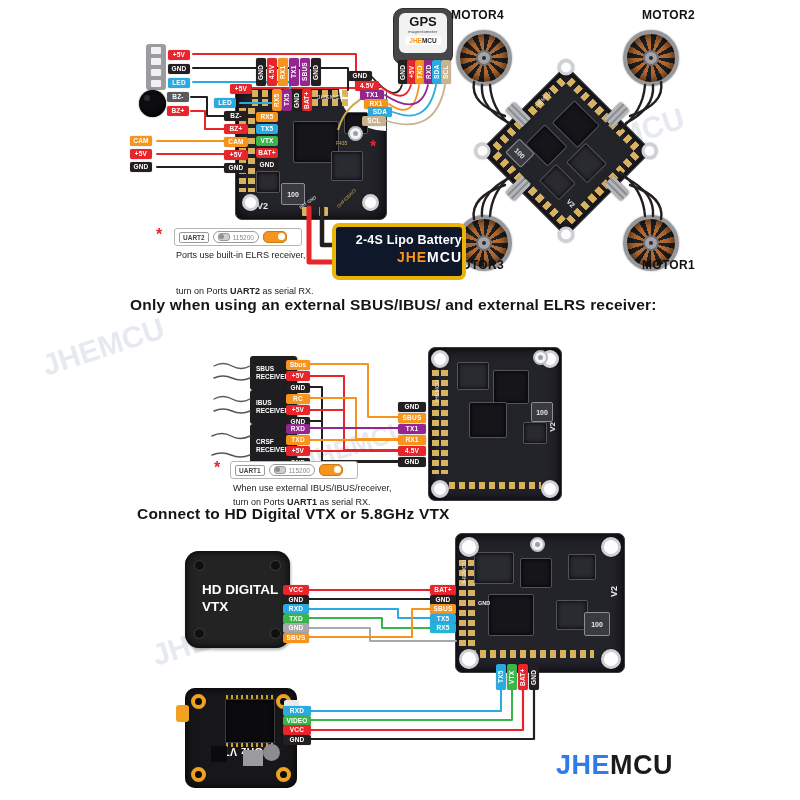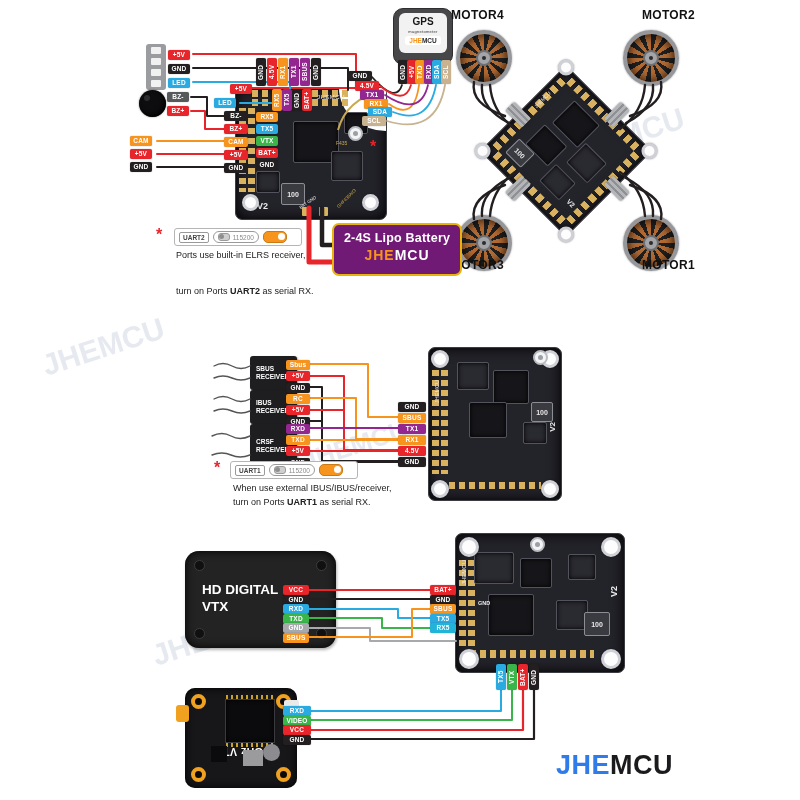--- a/index.html
+++ b/index.html
@@ -62,39 +62,39 @@
   .pill .knob{width:10px;height:6px;border-radius:3px;background:#cfcfcf;border:1px solid #9a9a9a;position:relative;}
   .pill .knob::after{content:"";position:absolute;left:0;top:0;width:5px;height:5px;border-radius:50%;background:#8f8f8f;}
   .tog{width:22px;height:10px;border-radius:5px;background:#f7941d;border:1px solid #c97a14;position:relative;}
   .tog::after{content:"";position:absolute;right:1px;top:1px;width:7px;height:7px;border-radius:50%;background:#fff;}
   .notetext{position:absolute;font-size:9px;color:#222;z-index:7;}
   
   #gps{position:absolute;left:393px;top:8px;width:58px;height:55px;background:#47474a;border-radius:10px;
     z-index:1;border:1px solid #2e2e30;}
   #gps .inner{position:absolute;left:5px;top:4px;width:48px;height:40px;background:#f2f2f3;border-radius:6px;
     text-align:center;}
-  #gps .t{font-size:10px;font-weight:bold;color:#161616;line-height:14px;margin-top:2px;}
+  #gps .t{font-size:13px;font-weight:bold;color:#161616;line-height:14px;margin-top:2px;}
   #gps .s{font-size:4px;color:#333;line-height:5px;letter-spacing:.3px;}
   #gps .lg{font-size:6.5px;font-weight:bold;line-height:9px;background:#fff;border-radius:3px;margin:2px 6px 0 6px;}
   .lgA{color:#f7941d;} .lgB{color:#2b2b2e;}
   
   #ledconn{position:absolute;left:146px;top:44px;width:20px;height:46px;background:#9b9ca0;border-radius:3px;z-index:1;}
   #ledconn i{position:absolute;left:5px;width:10px;height:7px;background:#f1f1f1;border-radius:1px;}
   #buzzer{position:absolute;left:139px;top:90px;width:27px;height:27px;border-radius:50%;background:#0d0d0f;
     z-index:1;box-shadow:inset -2px -2px 4px #000,0 0 2px rgba(0,0,0,.5);}
   #buzzer::after{content:"";position:absolute;left:5px;top:5px;width:6px;height:6px;border-radius:50%;background:#2c2c30;}
   
-  #batbox{position:absolute;left:332px;top:223px;width:126px;height:49px;background:#701a75;border:2px solid #eab308;
-    border-radius:7px;z-index:7;text-align:center;color:#fff;}
+  #batbox{position:absolute;left:332px;top:223px;width:126px;height:49px;background:#0f172a;border:4px solid #eab308;
+    border-radius:7px;z-index:7;text-align:right;color:#fff;}
   #batbox .l1{font-size:12.5px;font-weight:bold;margin-top:6px;letter-spacing:.2px;}
   #batbox .l2{font-size:14px;font-weight:bold;letter-spacing:1px;margin-top:2px;}
   #batbox .l2 .lgB{color:#fff;}
   
   #hdvtx{left:185px;top:551px;width:105px;height:97px;border-radius:14px;color:#fff;
-    box-shadow:inset 0 0 10px #000,1px 2px 3px rgba(0,0,0,.3);padding-left:46px;}
+    box-shadow:inset 0 0 10px #000,1px 2px 3px rgba(0,0,0,.3);}
   #hdvtx .txt{position:absolute;left:17px;top:30px;font-size:13.5px;font-weight:bold;line-height:17px;}
   
   #vtx58{left:185px;top:688px;width:112px;height:100px;background:#17171a;border-radius:10px;
     box-shadow:inset 0 0 8px #000;}
   .chole{position:absolute;width:15px;height:15px;border-radius:50%;background:#0a0a0a;border:4px solid #f0a11f;box-sizing:border-box;}
   #vtx58 .tab{position:absolute;left:-9px;top:17px;width:13px;height:17px;background:#f0a11f;border-radius:3px;}
   #vtx58 .ic{position:absolute;left:40px;top:11px;width:48px;height:42px;background:#0b0b0d;border:1px solid #3a3a40;
     box-shadow:inset 0 0 4px #000;}
   .pins{position:absolute;left:0;width:100%;height:4px;
     background:repeating-linear-gradient(90deg,#c9a227 0 2px,rgba(0,0,0,0) 2px 5px);}
@@ -212,20 +212,21 @@
       <div class="mlabel" style="left: 451px; top: 258px;">MOTOR3</div>
       <div class="motor" style="left: 456px; top: 215px;">
         <div class="hub"></div>
       </div>
       <div class="mlabel" style="left: 642px; top: 258px;">MOTOR1</div>
       <div class="motor" style="left: 623px; top: 215px;">
         <div class="hub"></div>
       </div>
     </div>
 
+  <div class="titletxt" style="left:130px;top:296px;">Only when using an external SBUS/IBUS/ and external ELRS receiver:</div>
   <div id="receivers-layer">
       <div class="rxbox" style="left: 250px; top: 356px; width: 47px; height: 34px;">
         <div>SBUS</div>
         <div>RECEIVER</div>
       </div>
       <div class="rxbox" style="left: 250px; top: 390px; width: 47px; height: 34px;">
         <div>IBUS</div>
         <div>RECEIVER</div>
       </div>
       <div class="rxbox" style="left: 250px; top: 424px; width: 47px; height: 44px;">
@@ -257,20 +258,21 @@
     <span class="mini">UART1</span>
     <span class="pill">
         <span class="knob"></span>
         <span>115200</span>
       </span>
     <span class="tog"></span>
   </div>
   <div class="notetext" style="left:233px;top:483px;">When use external IBUS/IBUS/receiver,</div>
   <div class="notetext" style="left:233px;top:497px;"><span>turn on Ports </span><b>UART1</b><span> as serial RX.</span></div>
 
+  <div class="titletxt" style="left:137px;top:505px;">Connect to HD Digital VTX or 5.8GHz VTX</div>
 
   <div class="devblk" id="hdvtx">
     <div class="screw" style="left:9px;top:9px;"></div>
     <div class="screw" style="right:9px;top:9px;"></div>
     <div class="screw" style="left:9px;bottom:9px;"></div>
     <div class="screw" style="right:9px;bottom:9px;"></div>
     <div class="txt">
       <div>HD DIGITAL</div>
         <div>VTX</div>
     </div>

